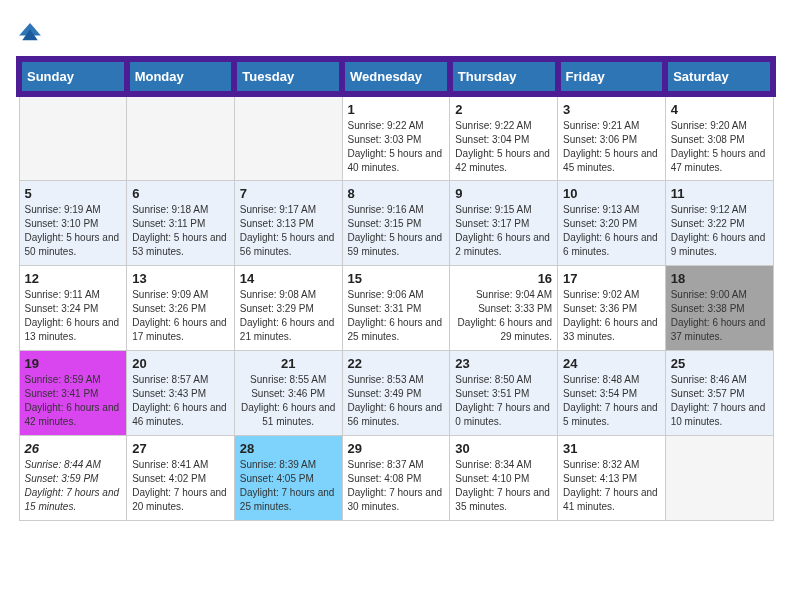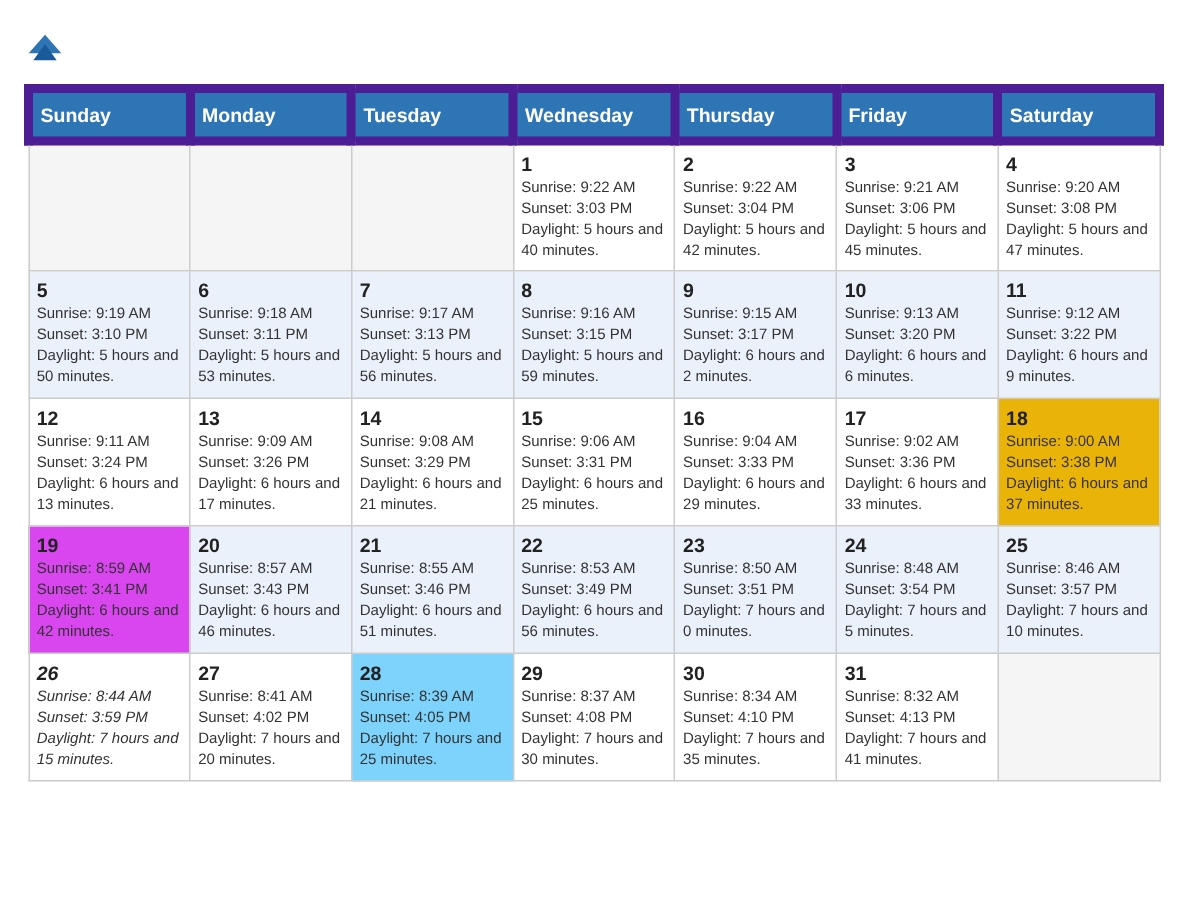--- a/index.html
+++ b/index.html
@@ -188,43 +188,43 @@
           <div class="day-info">Sunrise: 9:09 AM<br>Sunset: 3:26 PM<br>Daylight: 6 hours and 17 minutes.</div>
         </td>
         <td style="background: rgb(255, 255, 255);">
           <div class="day-number">14</div>
           <div class="day-info">Sunrise: 9:08 AM<br>Sunset: 3:29 PM<br>Daylight: 6 hours and 21 minutes.</div>
         </td>
         <td style="background: rgb(255, 255, 255);">
           <div class="day-number">15</div>
           <div class="day-info">Sunrise: 9:06 AM<br>Sunset: 3:31 PM<br>Daylight: 6 hours and 25 minutes.</div>
         </td>
-        <td style="background: rgb(255, 255, 255);">
+        <td style="background: rgb(255, 255, 255); text-align: right;">
           <div class="day-number">16</div>
           <div class="day-info">Sunrise: 9:04 AM<br>Sunset: 3:33 PM<br>Daylight: 6 hours and 29 minutes.</div>
         </td>
         <td style="background: rgb(255, 255, 255);">
           <div class="day-number">17</div>
           <div class="day-info">Sunrise: 9:02 AM<br>Sunset: 3:36 PM<br>Daylight: 6 hours and 33 minutes.</div>
         </td>
-        <td style="background: #eab308;">
+        <td style="background: #a3a3a3;">
           <div class="day-number">18</div>
           <div class="day-info">Sunrise: 9:00 AM<br>Sunset: 3:38 PM<br>Daylight: 6 hours and 37 minutes.</div>
         </td>
       </tr>
       <tr>
         <td style="background: #d946ef;">
           <div class="day-number">19</div>
           <div class="day-info">Sunrise: 8:59 AM<br>Sunset: 3:41 PM<br>Daylight: 6 hours and 42 minutes.</div>
         </td>
         <td style="background: rgb(234, 241, 251);">
           <div class="day-number">20</div>
           <div class="day-info">Sunrise: 8:57 AM<br>Sunset: 3:43 PM<br>Daylight: 6 hours and 46 minutes.</div>
         </td>
-        <td style="background: rgb(234, 241, 251);">
+        <td style="background: rgb(234, 241, 251); text-align: center;">
           <div class="day-number">21</div>
           <div class="day-info">Sunrise: 8:55 AM<br>Sunset: 3:46 PM<br>Daylight: 6 hours and 51 minutes.</div>
         </td>
         <td style="background: rgb(234, 241, 251);">
           <div class="day-number">22</div>
           <div class="day-info">Sunrise: 8:53 AM<br>Sunset: 3:49 PM<br>Daylight: 6 hours and 56 minutes.</div>
         </td>
         <td style="background: rgb(234, 241, 251);">
           <div class="day-number">23</div>
           <div class="day-info">Sunrise: 8:50 AM<br>Sunset: 3:51 PM<br>Daylight: 7 hours and 0 minutes.</div>

